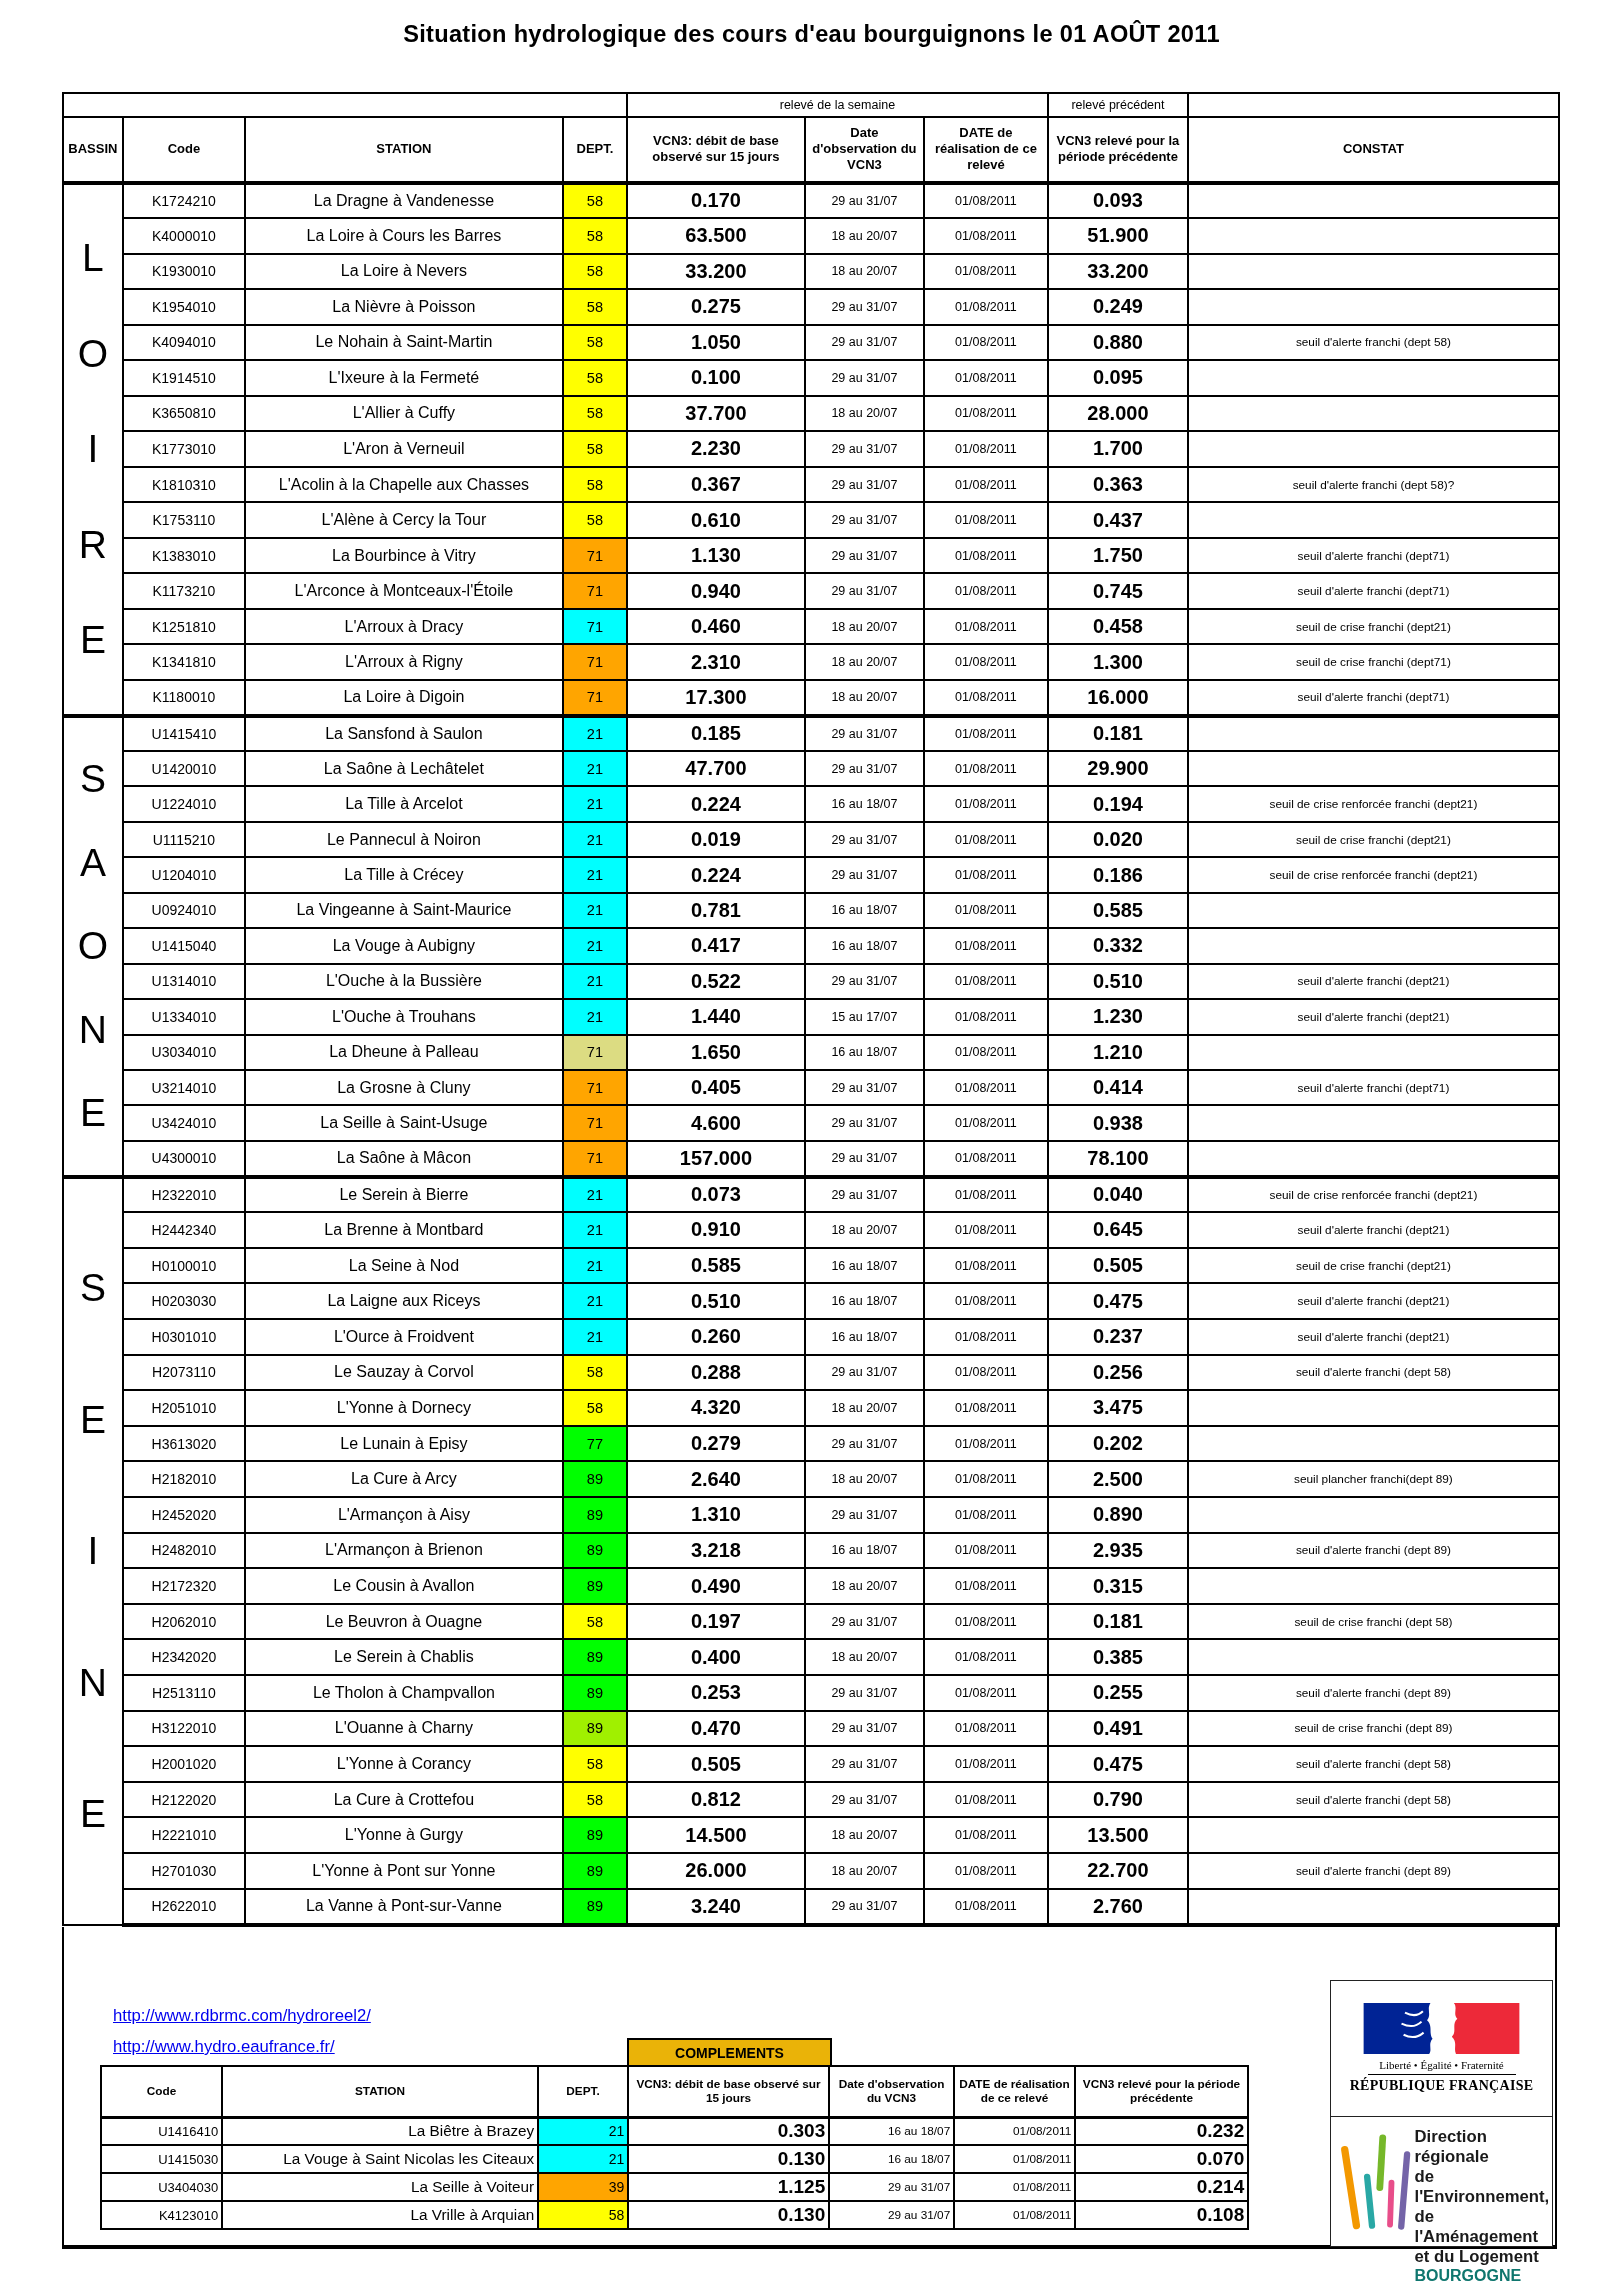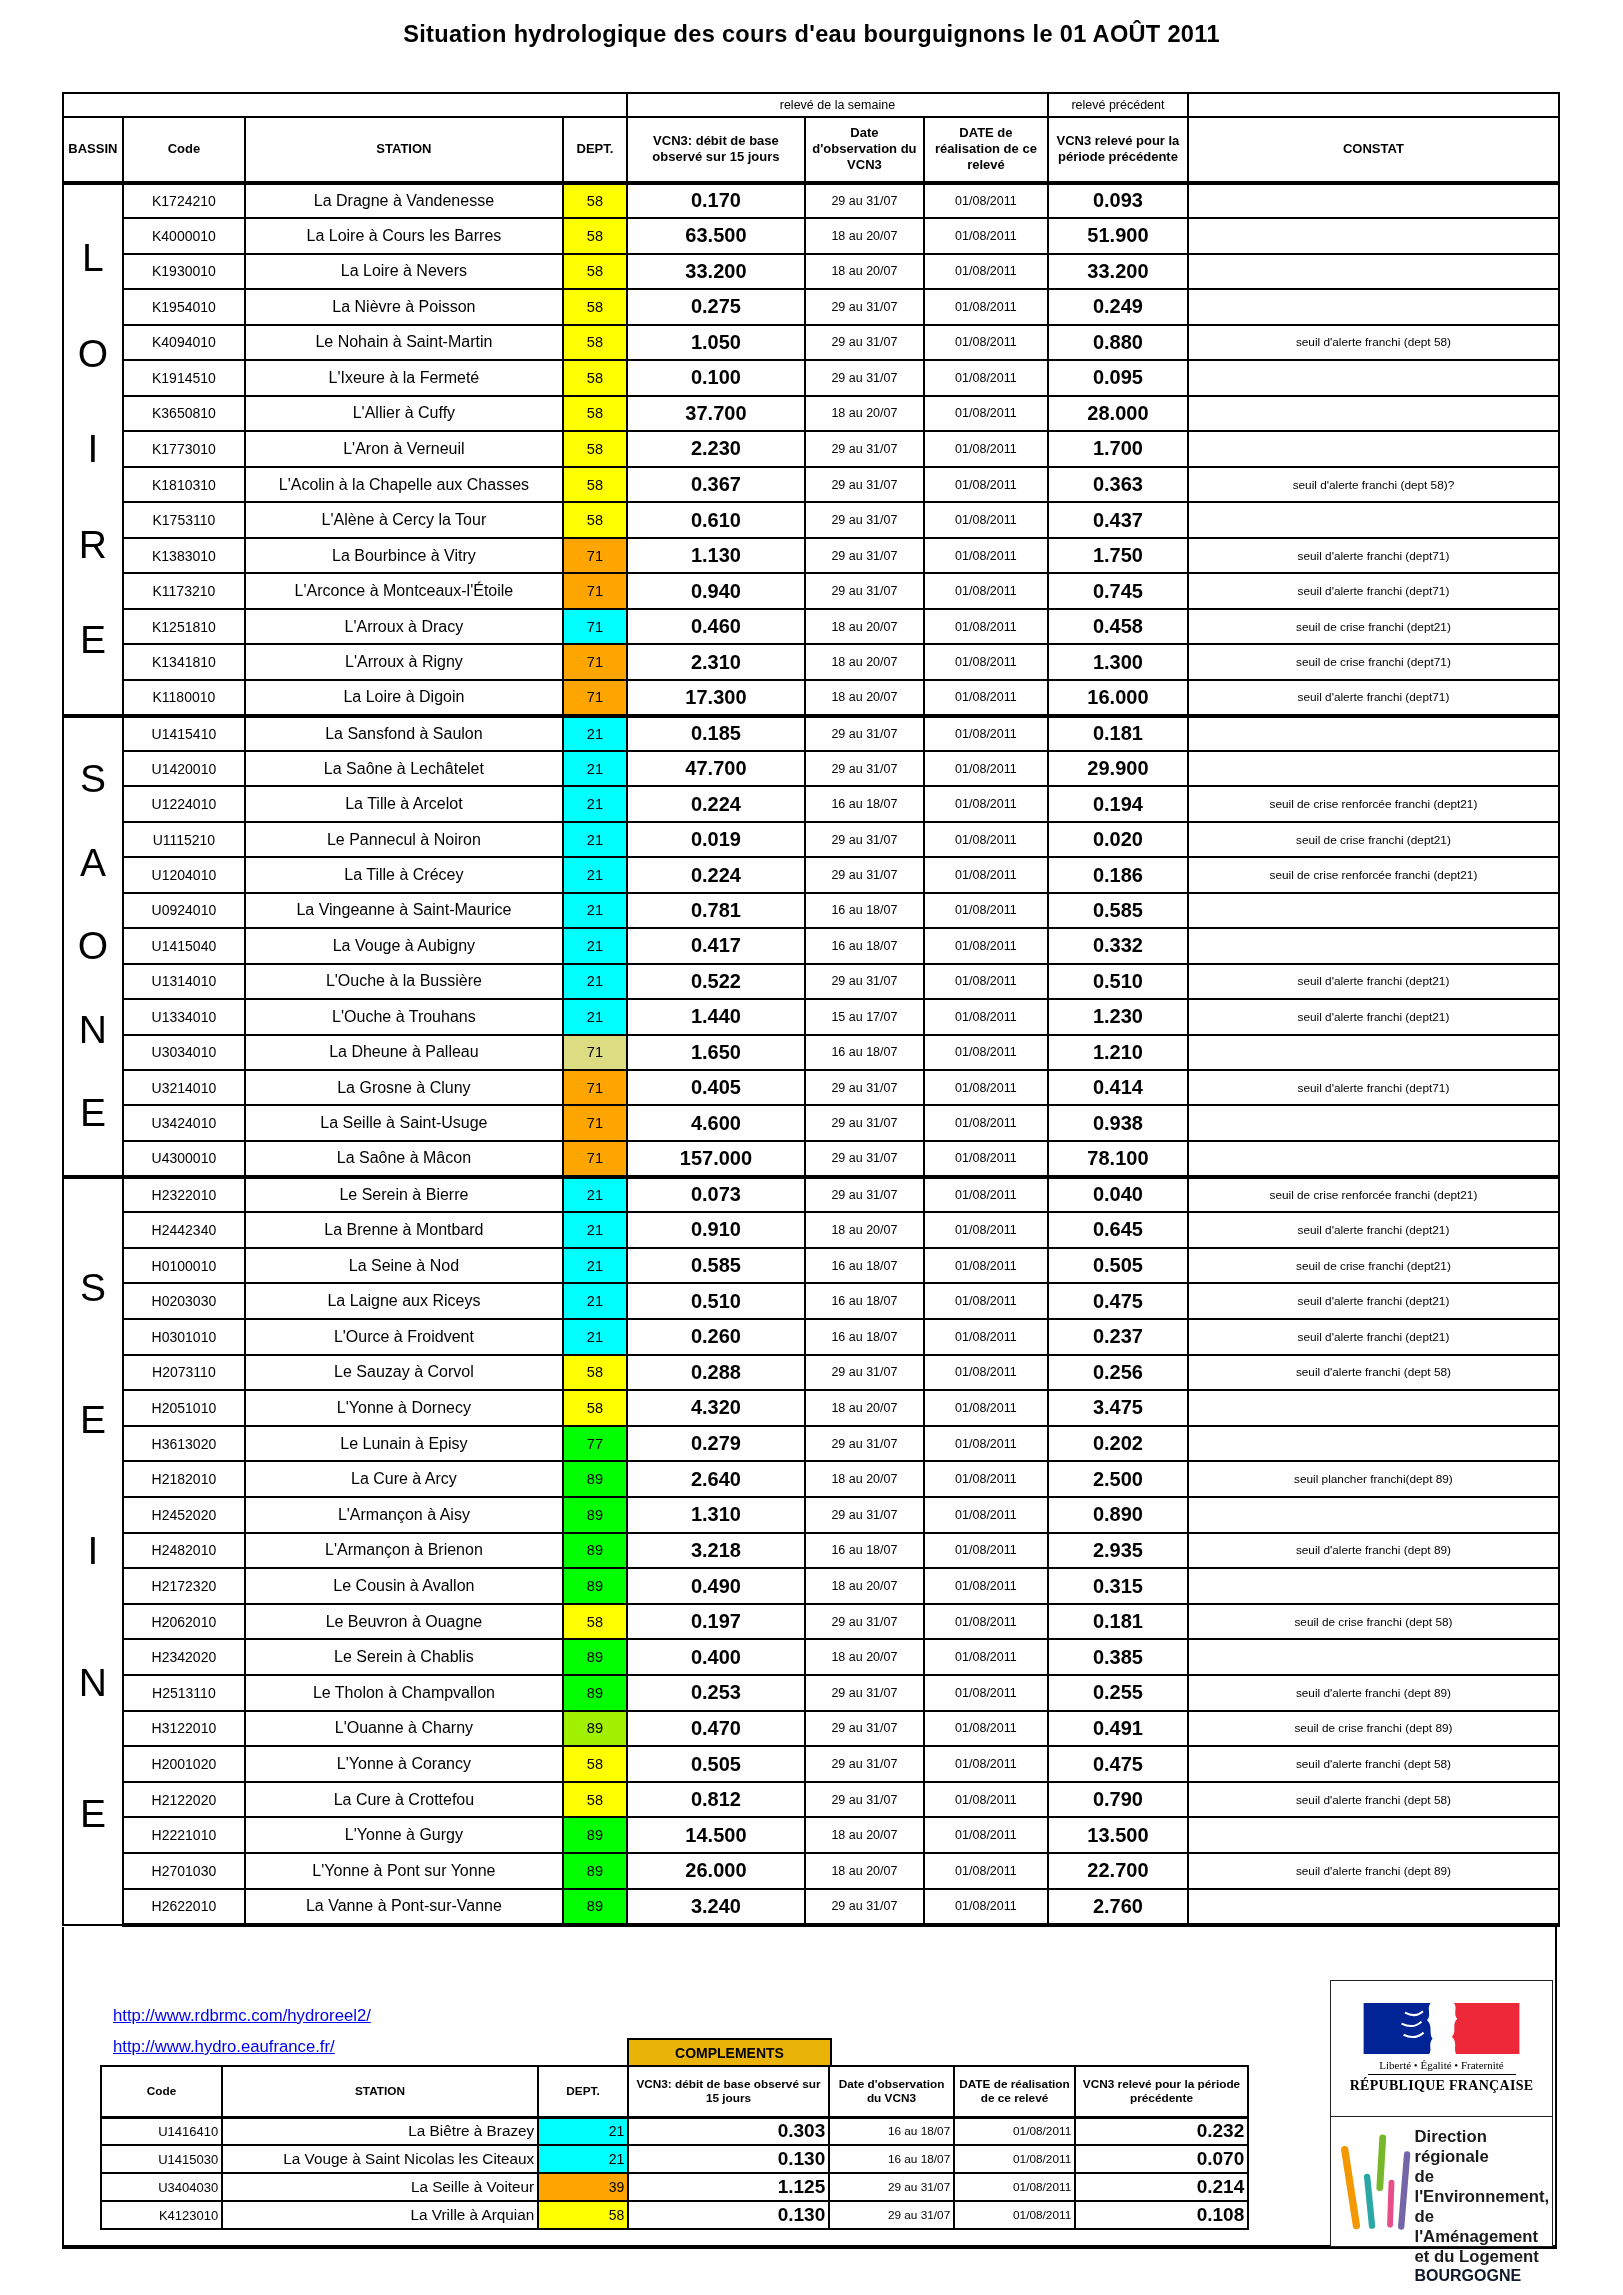--- a/index.html
+++ b/index.html
@@ -55,21 +55,21 @@
               border:1.4px solid #222; background:#fff; }
   .rf { height:136px; border-bottom:1.4px solid #222; display:flex; flex-direction:column;
         align-items:center; justify-content:center; }
   .rf-motto { font-family:"Liberation Serif", serif; font-size:11px; margin-top:4.9px; }
   .rf-rule { width:148px; border-top:1.4px solid #000; margin-top:3.5px; }
   .rf-name { font-family:"Liberation Serif", serif; font-size:14px; font-weight:bold;
              letter-spacing:0.3px; margin-top:2.8px; }
   .dreal { height:127px; display:flex; flex-direction:row; padding:5.6px 2.8px 5.6px 4.2px; }
   .dreal-text { display:flex; flex-direction:column; justify-content:space-between; padding:4.2px 0 2.8px 1.4px; }
   .dreal-lines { font-size:16.7px; font-weight:bold; line-height:20px; color:#1a1a1a; }
-  .dreal-region { font-size:16px; font-weight:bold; color:#0f172a; }
+  .dreal-region { font-size:16px; font-weight:bold; color:#0f766e; }
 </style>
 </head>
 <body>
 
 <div class="page-title">Situation hydrologique des cours d'eau bourguignons le 01 AOÛT 2011</div>
 
 <div class="frame">
 
   <table class="main">
     <colgroup>

